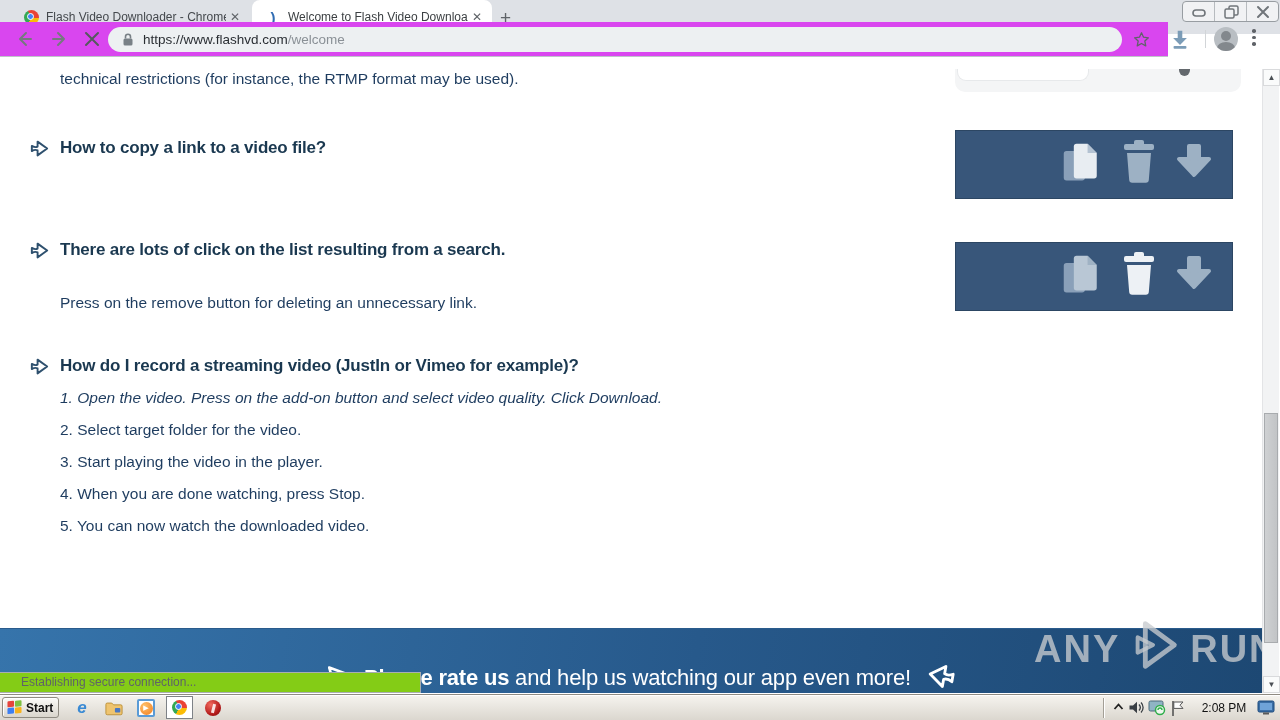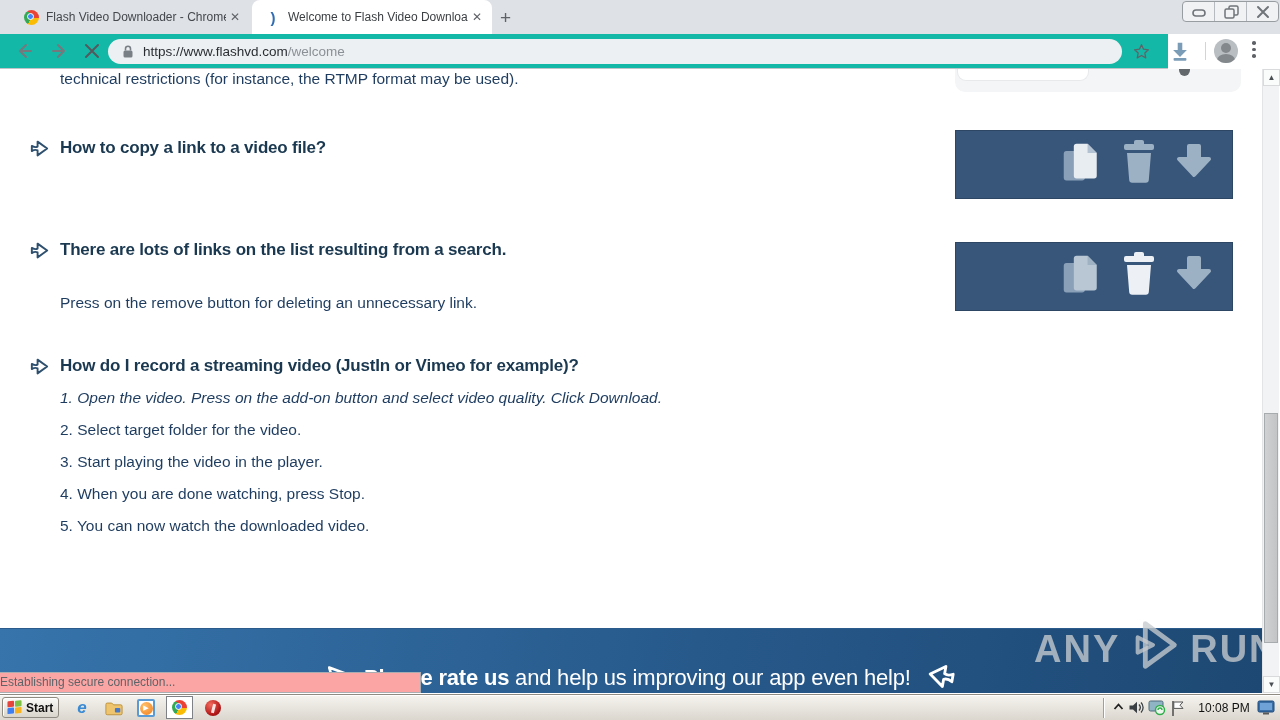--- a/index.html
+++ b/index.html
@@ -24,21 +24,21 @@
   .chromeball .hub { position:absolute; left:50%; top:50%; width:7px; height:7px; margin:-4.5px 0 0 -4.5px;
     background:#4285f4; border:1.5px solid #fff; border-radius:50%; }
 
   
   #wincontrols { position:absolute; left:1182px; top:1px; width:97px; height:21px; background:#f1f2f4;
     border:1px solid #989da2; border-radius:4px; display:flex; }
   #wincontrols .wc { flex:1; display:flex; align-items:center; justify-content:center; border-left:1px solid #b7bbbf; }
   #wincontrols .wc:first-child { border-left:none; }
 
   
-  #toolbar { position:absolute; left:0; top:34px; width:1168px; height:35px; background:#14b8a6;
+  #toolbar { position:absolute; left:0; top:22px; width:1168px; height:35px; background:#d946ef;
     border-bottom:1px solid #bfc4c9; }
   .tbico { position:absolute; top:0; height:34px; display:flex; align-items:center; justify-content:center; }
   #urlpill { position:absolute; left:108px; top:5px; width:1014px; height:25px; border-radius:13px;
     background:#edf0f2; display:flex; align-items:center; }
   #urltext { font-size:13.5px; margin-left:8px; white-space:nowrap; }
   #urltext .host { color:#2a2e33; }
   #urltext .path { color:#8a9096; }
   .vsep { position:absolute; left:1205px; top:8px; width:1px; height:18px; background:#d2d5d8; }
   .avatar { position:absolute; left:1214px; top:5px; width:24px; height:24px; border-radius:50%; background:#b9bec3; overflow:hidden; }
   .avatar .head { position:absolute; left:7px; top:4px; width:10px; height:10px; border-radius:50%; background:#83888d; }
@@ -71,23 +71,23 @@
   #bannerline { position:absolute; left:318px; top:590px; display:flex; align-items:center; gap:12px; }
   #bannertext { color:#fff; font-size:22px; letter-spacing:-0.2px; white-space:nowrap; }
   #bannertext b { font-weight:bold; }
   .bannerarrow { flex:0 0 auto; }
 
   
   #watermark { position:absolute; left:1034px; top:547px; display:flex; align-items:center; gap:6px;
     color:rgba(198,202,206,0.78); font-weight:bold; font-size:38px; letter-spacing:2px; }
 
   
-  #statustip { position:absolute; left:0; top:603px; width:421px; height:21px; background:#fca5a5;
+  #statustip { position:absolute; left:0; top:603px; width:421px; height:21px; background:#84cc16;
     border:1px solid #a9adb1; border-left:none; font-size:12px; color:#5f6468; line-height:19px;
-    padding-left:0; white-space:nowrap; }
+    padding-left:21px; white-space:nowrap; }
 
   
   #scrollbar { position:absolute; left:1262px; top:69px; width:17px; height:624px; background:#f2f3f4;
     border-left:1px solid #e3e4e6; }
   .sbtn { position:absolute; left:0; width:17px; height:17px; background:#fafbfb; border:1px solid #d9dadc;
     display:flex; align-items:center; justify-content:center; font-size:8px; color:#4a4f54; }
   #sbup { top:0; } #sbdown { bottom:0; }
   #sbthumb { position:absolute; left:1px; top:344px; width:14px; height:230px;
     background:linear-gradient(90deg,#cfd1d3,#c2c4c6); border:1px solid #a8abae; }
 
@@ -246,21 +246,21 @@
           </svg>
       </span>
     </div>
 
     <div class="bullet" style="left:28px;top:170px;">
       <svg width="23" height="23" viewBox="0 0 24 24">
           <path d="M4 9.3 C6.5 10.8 8.5 10.8 10 10 V4.8 L20 12 10 19.2 V14 C8.5 13.2 6.5 13.2 4 14.7 Z" fill="none" stroke="#2e506e" stroke-width="2" stroke-linejoin="round"></path>
         </svg>
     </div>
     <div class="heading" style="left:60px;top:170px;">
-      <div>There are lots of links on the list resulting from a search.</div>
+      <div>There are lots of click on the list resulting from a search.</div>
     </div>
     <div class="bodytext" style="left:60px;top:225px;">Press on the remove button for deleting an unnecessary link.</div>
 
     <div class="panel" style="top:173px;">
       <span>
         <svg width="44" height="46" viewBox="0 0 48 48">
             <rect x="3" y="11" width="23" height="32" rx="3" fill="#8aa0b9"></rect>
             <path d="M17 3 h12 l10 10 v25 a3 3 0 0 1 -3 3 H17 a3 3 0 0 1 -3 -3 V6 a3 3 0 0 1 3 -3 z" fill="#b9c7d5"></path>
             <path d="M29 3 l10 10 h-10 z" fill="#9fb2c4"></path>
           </svg>
@@ -291,21 +291,21 @@
     <div class="bodytext" style="left:60px;top:416px;">4. When you are done watching, press Stop.</div>
     <div class="bodytext" style="left:60px;top:448px;">5. You can now watch the downloaded video.</div>
 
     <div id="banner"></div>
     <div id="bannerline">
       <span class="bannerarrow" style="transform:rotate(-16deg);">
         <svg width="34" height="32" viewBox="0 0 24 24">
             <path d="M4 9.3 C6.5 10.8 8.5 10.8 10 10 V4.8 L20 12 10 19.2 V14 C8.5 13.2 6.5 13.2 4 14.7 Z" fill="none" stroke="#ffffff" stroke-width="2" stroke-linejoin="round"></path>
           </svg>
       </span>
-      <span id="bannertext"><b>Please rate us</b><span> and help us improving our app even help!</span></span>
+      <span id="bannertext"><b>Please rate us</b><span> and help us watching our app even more!</span></span>
       <span class="bannerarrow" style="transform:scaleX(-1) rotate(-10deg);">
         <svg width="36" height="34" viewBox="0 0 24 24">
             <path d="M4 9.3 C6.5 10.8 8.5 10.8 10 10 V4.8 L20 12 10 19.2 V14 C8.5 13.2 6.5 13.2 4 14.7 Z" fill="none" stroke="#ffffff" stroke-width="2" stroke-linejoin="round"></path>
           </svg>
       </span>
     </div>
 
     <div id="watermark">
       <span>ANY</span>
       <span>
@@ -380,21 +380,21 @@
           <circle cx="12" cy="10" r="4.5" fill="#eef5ee" stroke="#2fae4b" stroke-width="1.5"></circle>
           <path d="M10 10 a2 2 0 0 1 4 0" fill="none" stroke="#2fae4b" stroke-width="1.4"></path>
         </svg>
     </div>
     <div class="trayico" style="left:1170px;">
       <svg width="16" height="17" viewBox="0 0 16 17">
           <path d="M3 1 V16" stroke="#555" stroke-width="1.6"></path>
           <path d="M3.8 2 h9.2 l-3 3.2 3 3.2 H3.8 z" fill="#fdfdfd" stroke="#555"></path>
         </svg>
     </div>
-    <div id="traytime">10:08 PM</div>
+    <div id="traytime">2:08 PM</div>
     <div class="trayico" style="left:1257px;">
       <svg width="18" height="16" viewBox="0 0 18 16">
           <rect x="1" y="1" width="16" height="11" rx="1.5" fill="#3b6ea5" stroke="#1c4a7d"></rect>
           <rect x="3" y="3" width="12" height="7" fill="#6fa3d8"></rect>
           <rect x="6" y="12.5" width="6" height="2" fill="#5a5a5a"></rect>
         </svg>
     </div>
   </div>
 
 </div>

